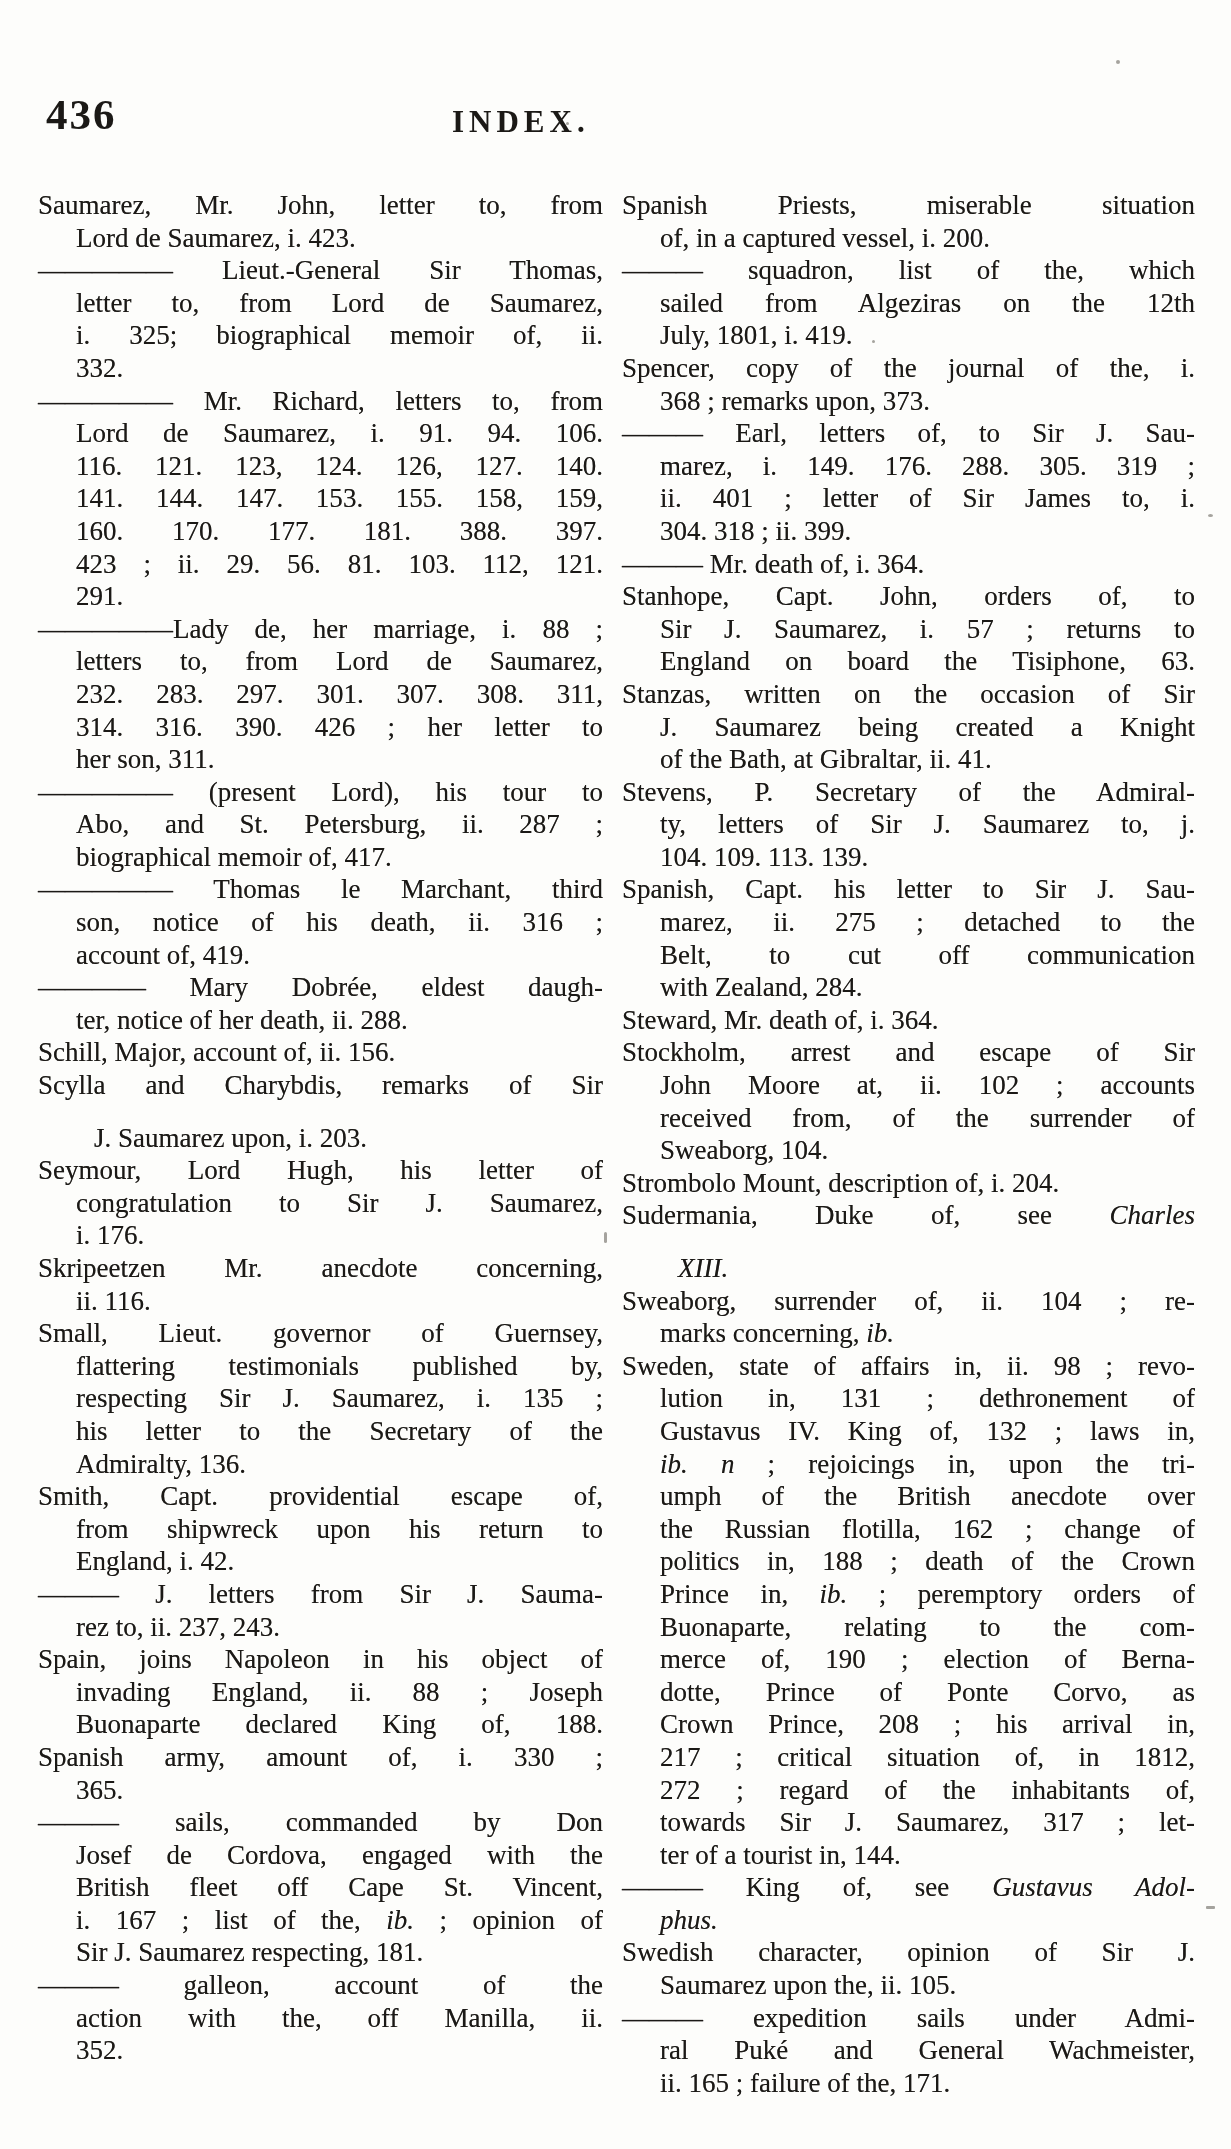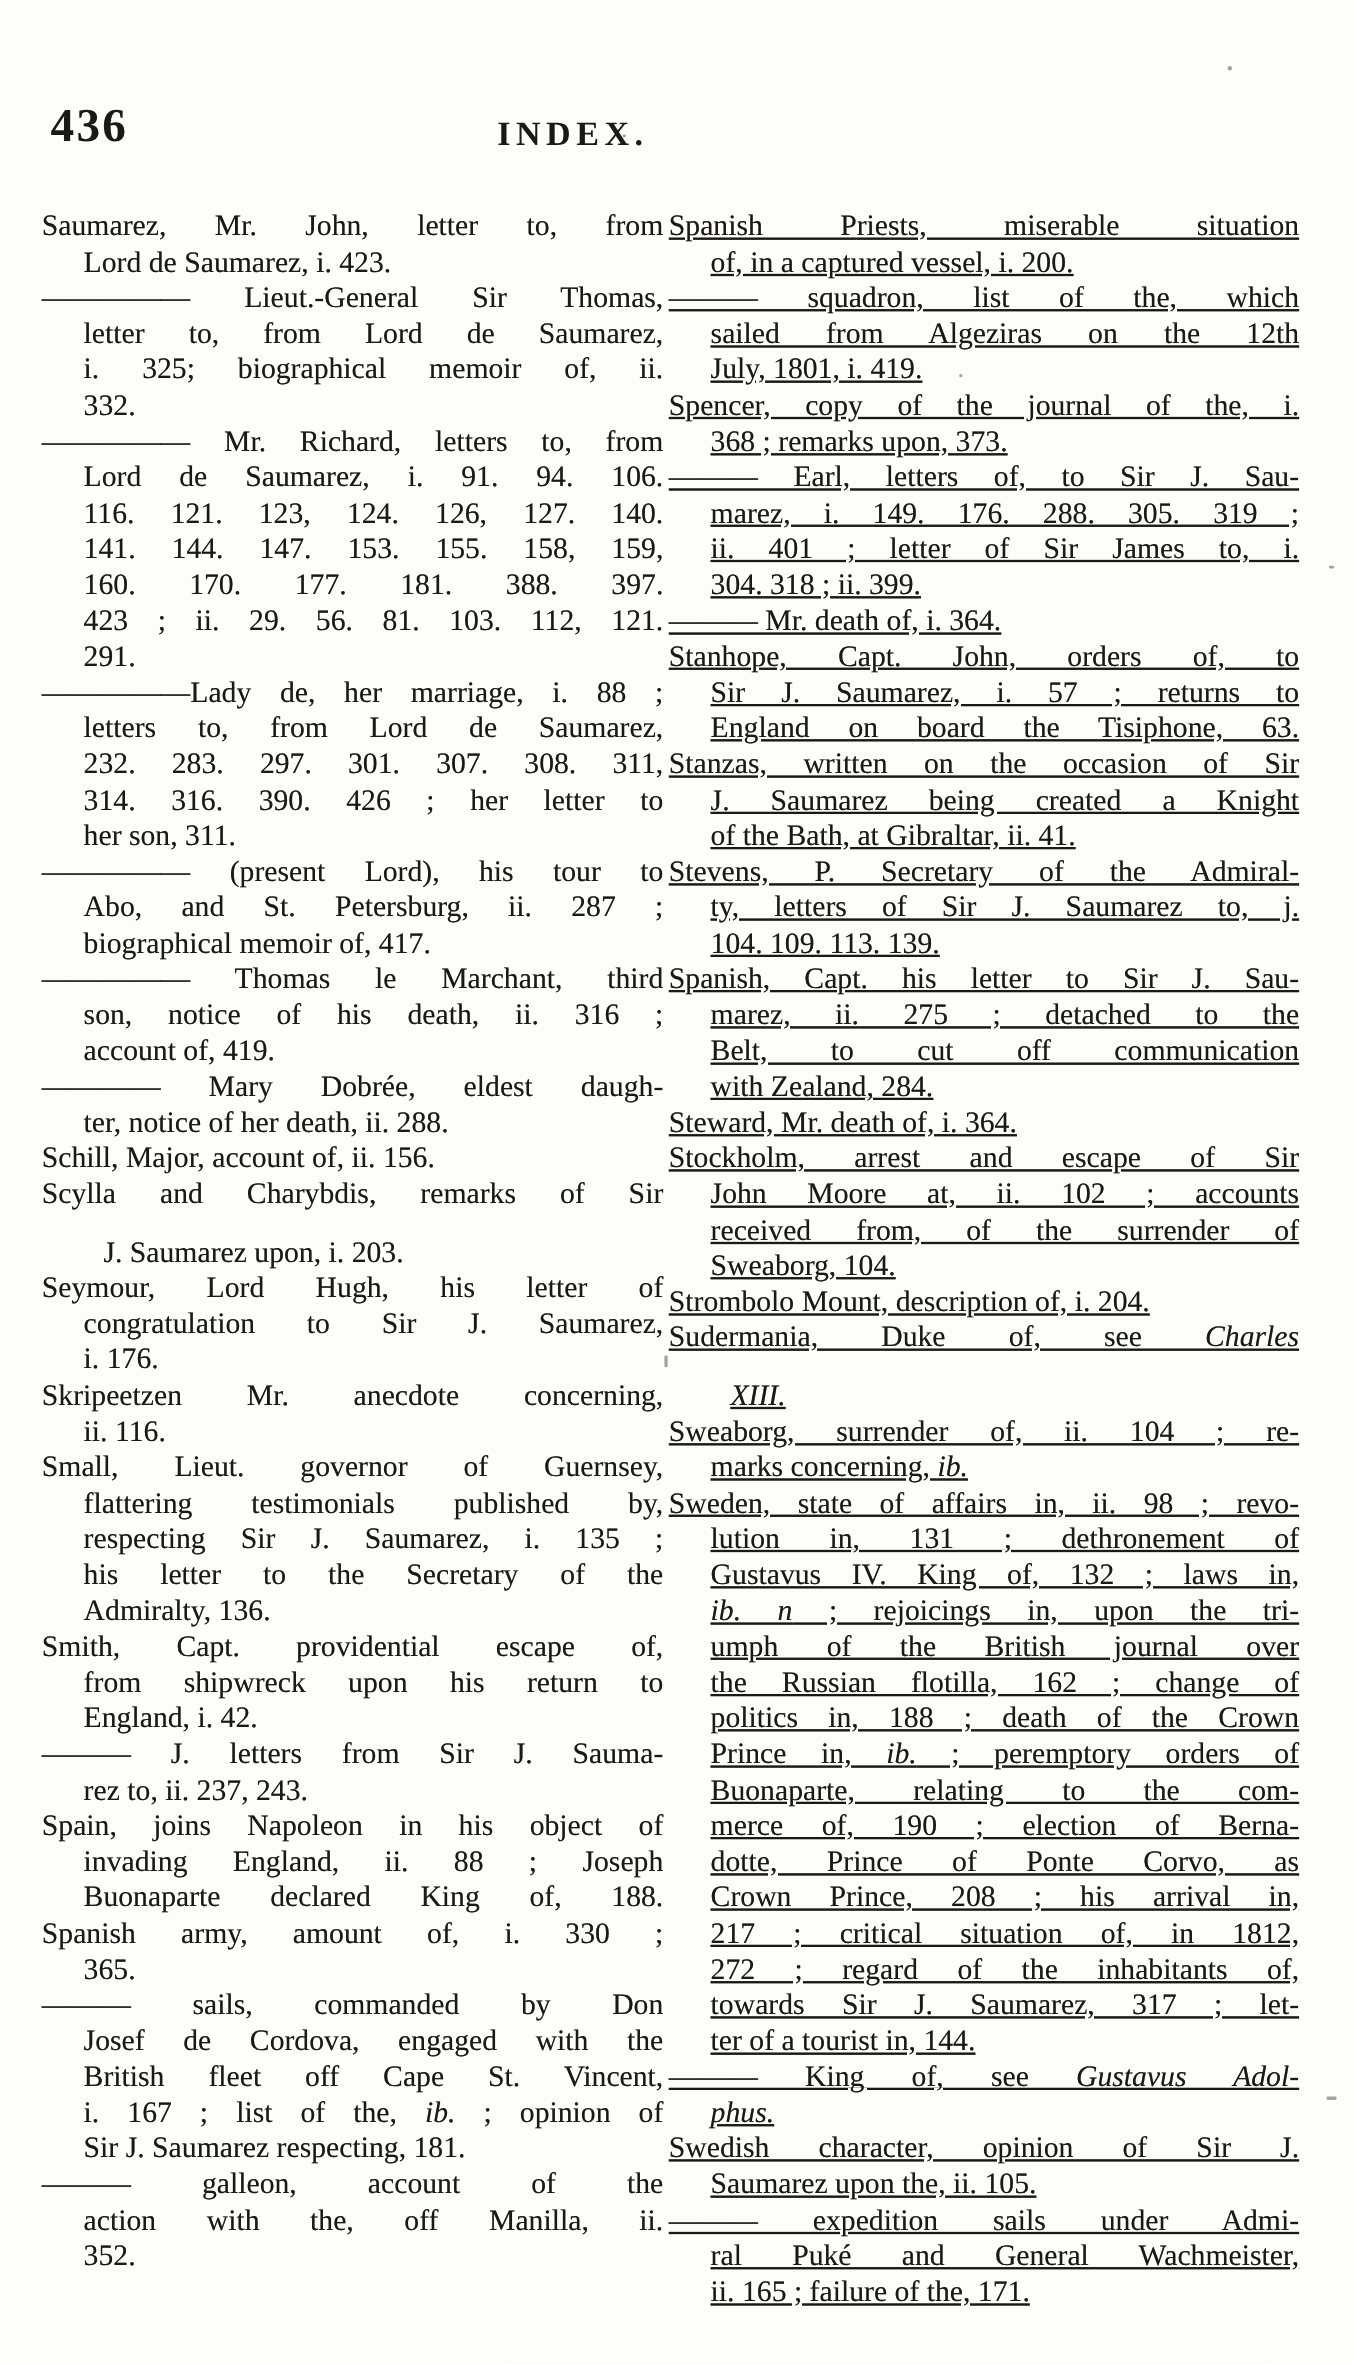--- a/index.html
+++ b/index.html
@@ -19,21 +19,21 @@
   .header{
     position:absolute;left:452px;top:104px;
     font-size:31px;font-weight:bold;letter-spacing:5px;
   }
   .col{
     position:absolute;top:189px;
     font-size:27px;line-height:32.6px;
     text-shadow:0 0 0.5px rgba(20,18,14,0.55);
   }
   .col-left{left:38px;width:565px;}
-  .col-right{left:608px;width:573px;text-decoration:underline;}
+  .col-right{left:622px;width:573px;}
   .ln{min-height:32.6px;}
   .jl{text-align:justify;text-align-last:justify;}
   .ind1{padding-left:38px;}
   .ind2{padding-left:56px;margin-top:20px;}
   .it{font-style:italic;}
   .speck{position:absolute;background:#76736c;border-radius:50%;opacity:.65;}
 </style>
 </head>
 <body>
 
@@ -133,21 +133,21 @@
       <div class="ln ind1"><span>Sweaborg, 104.</span></div>
       <div class="ln"><span>Strombolo Mount, description of, i. 204.</span></div>
       <div class="ln jl"><span>Sudermania, Duke of, see </span><span class="it">Charles</span></div>
       <div class="ln ind2"><span class="it">XIII.</span></div>
       <div class="ln jl"><span>Sweaborg, surrender of, ii. 104 ; re-</span></div>
       <div class="ln ind1"><span>marks concerning, </span><span class="it">ib.</span></div>
       <div class="ln jl"><span>Sweden, state of affairs in, ii. 98 ; revo-</span></div>
       <div class="ln jl ind1"><span>lution in, 131 ; dethronement of</span></div>
       <div class="ln jl ind1"><span>Gustavus IV. King of, 132 ; laws in,</span></div>
       <div class="ln jl ind1"><span class="it">ib. n</span><span> ; rejoicings in, upon the tri-</span></div>
-      <div class="ln jl ind1"><span>umph of the British journal over</span></div>
+      <div class="ln jl ind1"><span>umph of the British anecdote over</span></div>
       <div class="ln jl ind1"><span>the Russian flotilla, 162 ; change of</span></div>
       <div class="ln jl ind1"><span>politics in, 188 ; death of the Crown</span></div>
       <div class="ln jl ind1"><span>Prince in, </span><span class="it">ib.</span><span> ; peremptory orders of</span></div>
       <div class="ln jl ind1"><span>Buonaparte, relating to the com-</span></div>
       <div class="ln jl ind1"><span>merce of, 190 ; election of Berna-</span></div>
       <div class="ln jl ind1"><span>dotte, Prince of Ponte Corvo, as</span></div>
       <div class="ln jl ind1"><span>Crown Prince, 208 ; his arrival in,</span></div>
       <div class="ln jl ind1"><span>217 ; critical situation of, in 1812,</span></div>
       <div class="ln jl ind1"><span>272 ; regard of the inhabitants of,</span></div>
       <div class="ln jl ind1"><span>towards Sir J. Saumarez, 317 ; let-</span></div>

